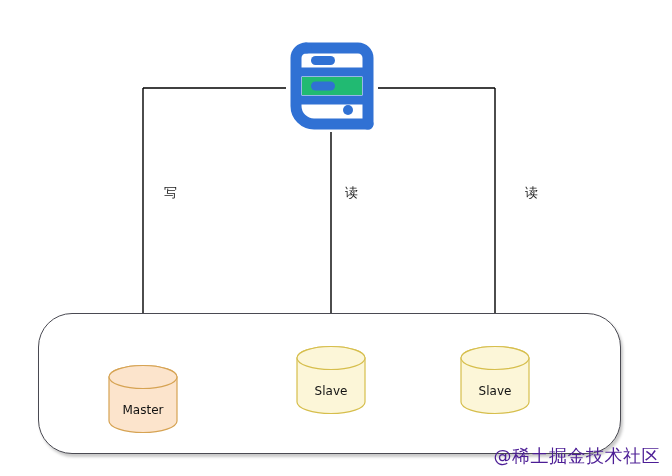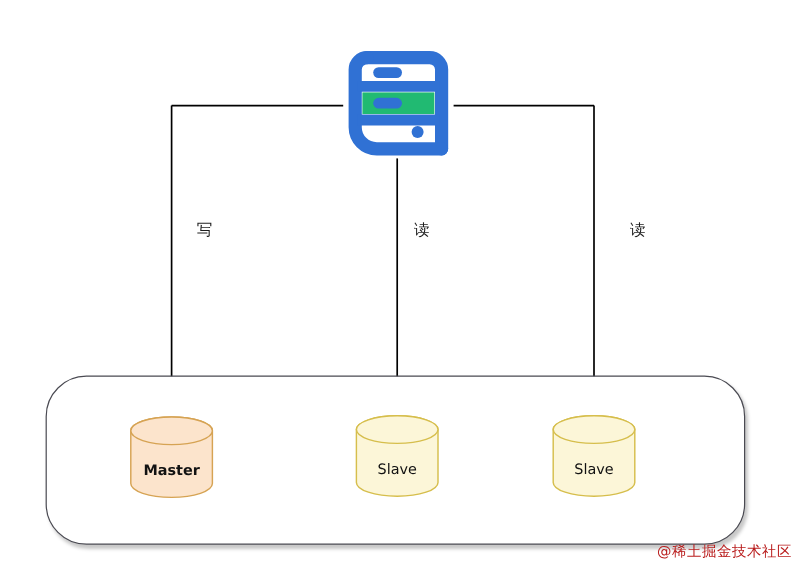--- a/index.html
+++ b/index.html
@@ -60,21 +60,21 @@
     box-shadow: 2px 3px 3px rgba(0,0,0,0.22);
     box-sizing: border-box;
   }
 
   
   .db {
     position: absolute;
     width: 72px;
     height: 70px;
   }
-  .db-master { left: 107px; top: 346px; font-weight: bold; }
+  .db-master { left: 107px; top: 364px; }
   .db-slave1 { left: 295px; top: 345px; }
   .db-slave2 { left: 459px; top: 345px; }
 
   .db svg { display: block; overflow: visible; }
 
   .db-label {
     position: absolute;
     left: 0;
     width: 72px;
     top: 39px;
@@ -83,22 +83,22 @@
     color: #121212;
     pointer-events: none;
     font-family: "DejaVu Sans", "Liberation Sans", sans-serif;
   }
 
   
   .watermark {
     position: absolute;
     right: 12px;
     bottom: 8px;
-    font-size: 12px;
-    color: #b91c1c;
+    font-size: 18px;
+    color: #4c1d95;
     letter-spacing: 0.5px;
     white-space: nowrap;
     font-family: "DejaVu Sans", "Liberation Sans", sans-serif;
   }
 </style>
 </head>
 <body>
 
 <div id="canvas">
 

